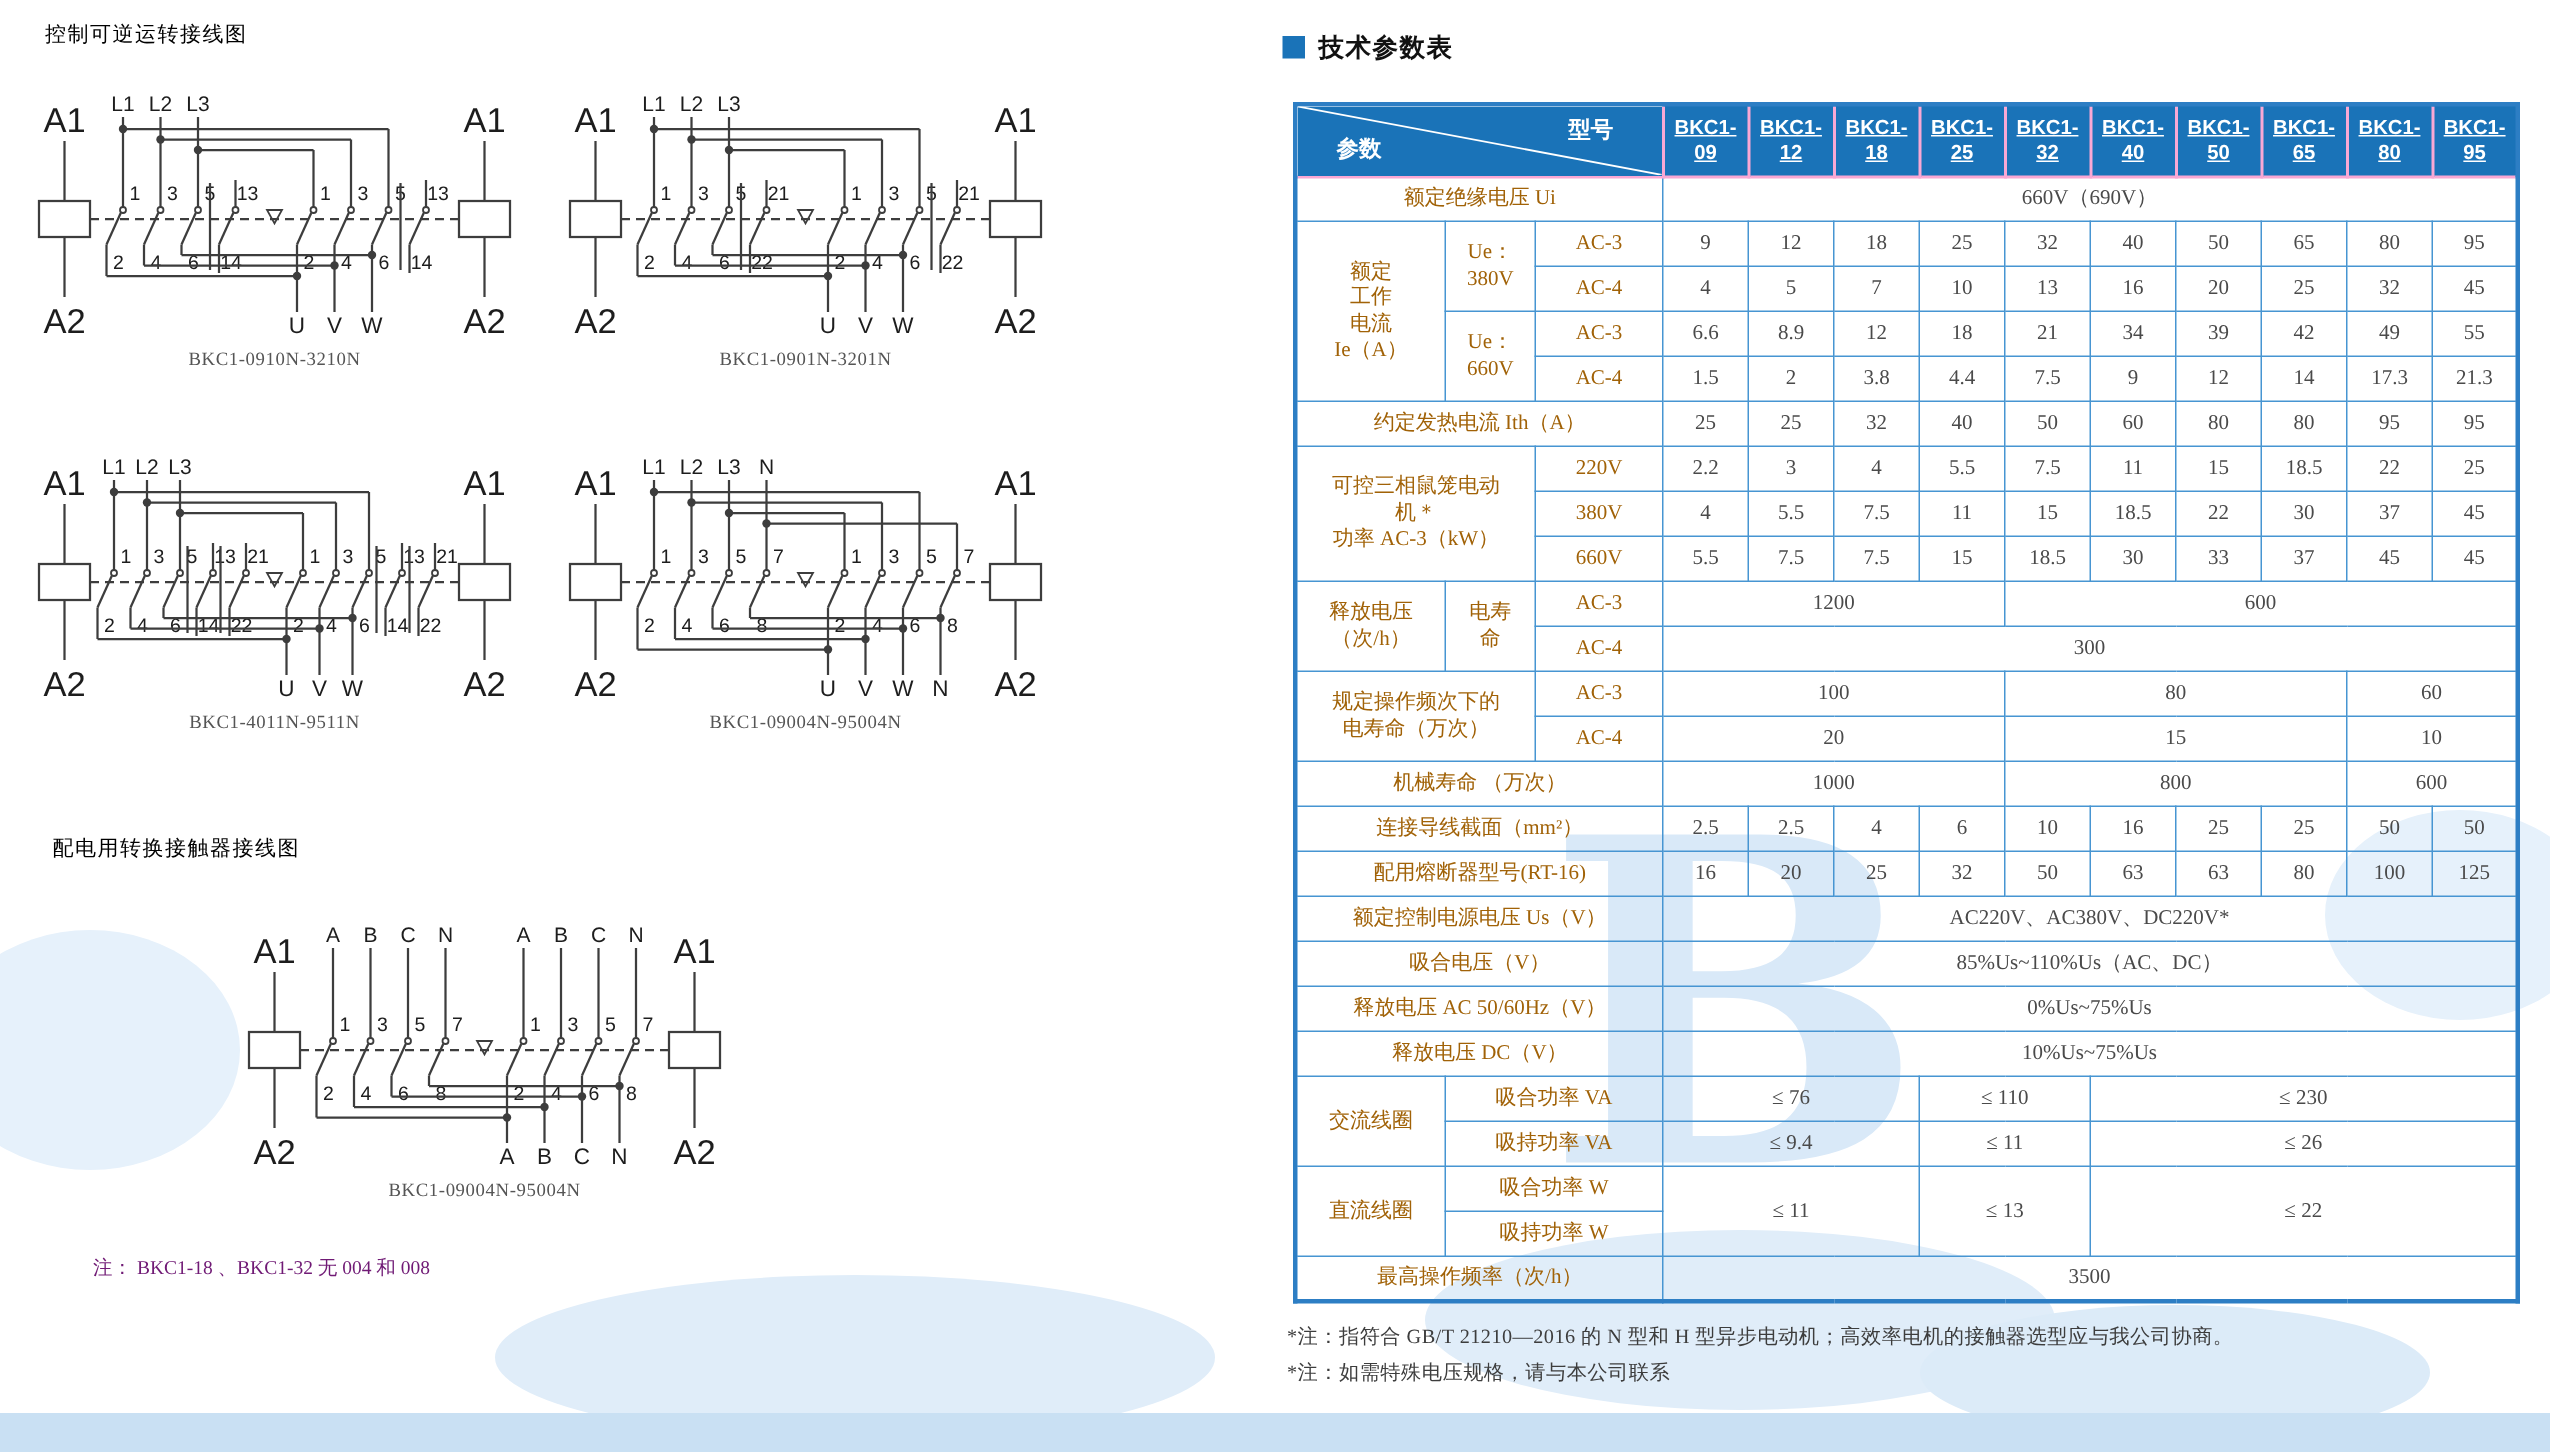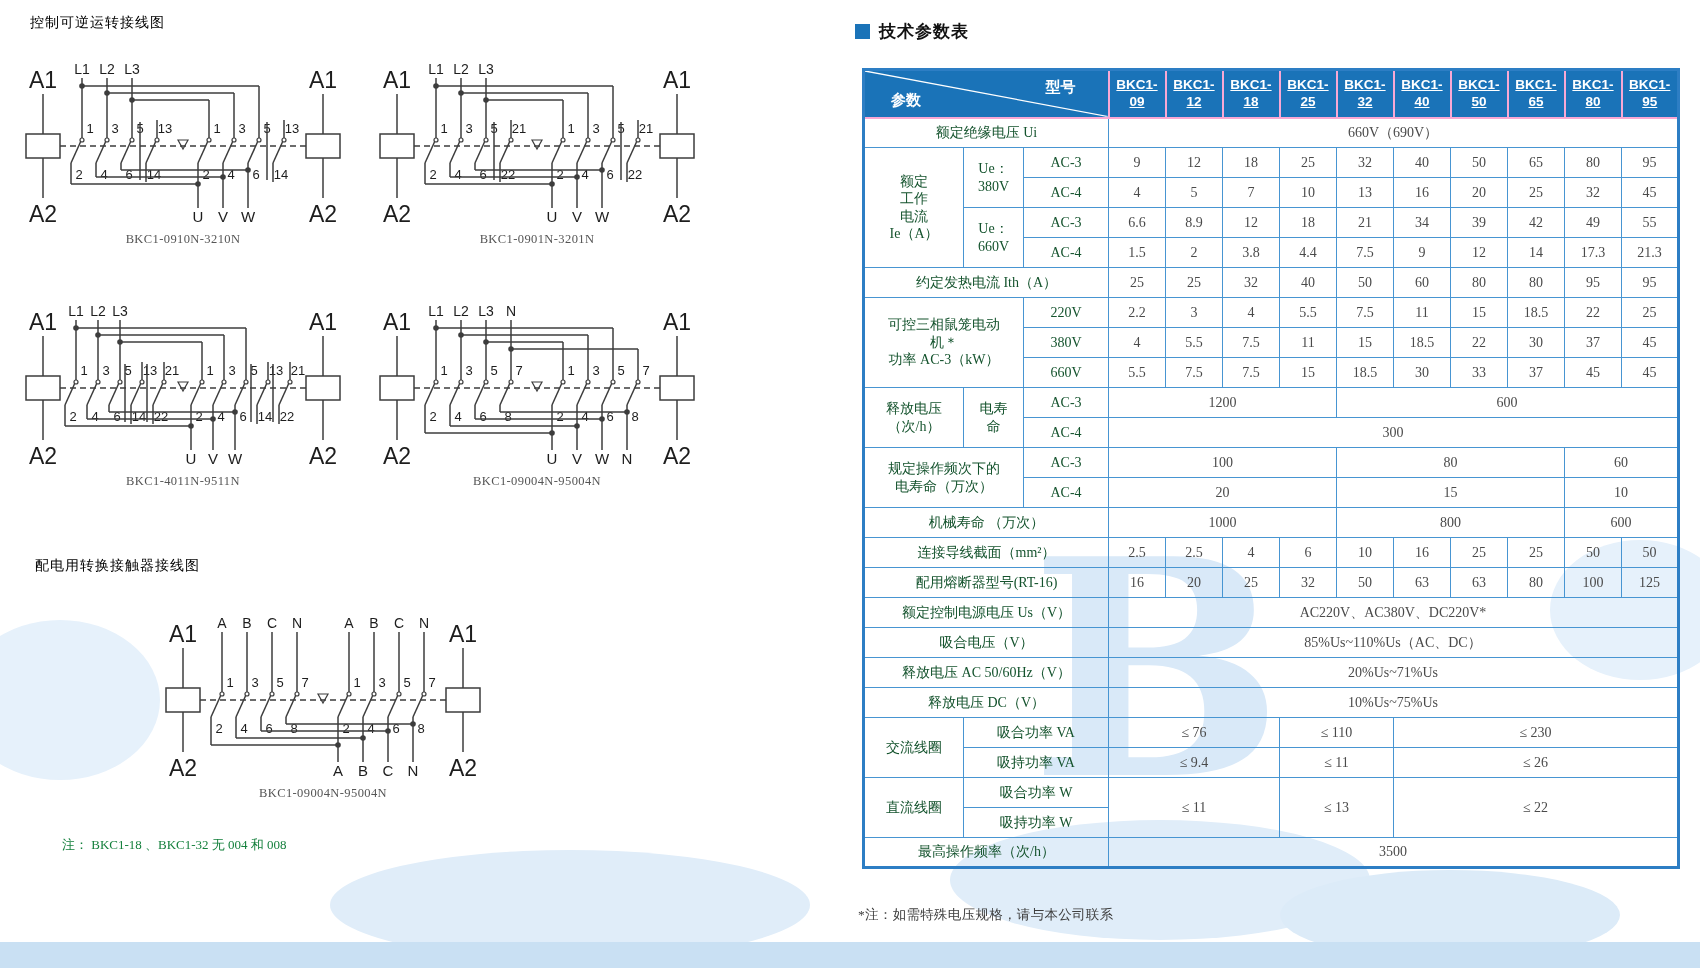--- a/index.html
+++ b/index.html
@@ -9,35 +9,35 @@
   .wm{position:absolute;z-index:0;}
   .wm-blob{background:#e6f1fb;border-radius:50%;}
   .wm-letter{font:bold 300px "DejaVu Serif",serif;color:#d9e9f8;line-height:1;}
   .wm-band{background:#c9e0f3;}
   
   .sec-title{position:absolute;z-index:2;font-size:14px;color:#000000;letter-spacing:1px;}
   .diagram{position:absolute;z-index:2;width:330px;}
   .diagram svg{display:block;}
   .caption{margin-top:2px;text-align:center;font:12.5px "Liberation Serif",serif;
            color:#555;letter-spacing:.4px;}
-  .side-note{position:absolute;z-index:2;font:13px "Liberation Serif",serif;color:#15803d;}
+  .side-note{position:absolute;z-index:2;font:13px "Liberation Serif",serif;color:#701a75;}
   
   .tbl-header{position:absolute;left:855px;top:20px;z-index:2;display:flex;align-items:center;gap:9px;}
   .tbl-header .bullet{width:15px;height:15px;background:var(--blue,#1a73b8);}
   .tbl-header .txt{font-size:17px;font-weight:bold;color:#111;letter-spacing:1px;}
   .spec-table-wrap{position:absolute;left:862px;top:68px;z-index:1;}
   table{border-collapse:collapse;table-layout:fixed;border:3px solid #2d7ec4;background:transparent;}
   thead tr{height:48px;}
   tbody tr{height:30px;}
   th{background:var(--blue,#1a73b8);color:#fff;font:bold 13.5px "Liberation Sans",sans-serif;
      border:2px solid #f9a8d4;white-space:pre-line;line-height:1.25;padding:2px 0;text-decoration:underline;}
   td{border:1px solid var(--border,#4795d2);text-align:center;vertical-align:middle;
      white-space:pre-line;font:14px "Liberation Serif",serif;color:#4a4a4a;
      padding:0 2px;line-height:1.25;}
-  td.lbl{color:#14532d;}
+  td.lbl{color:#a16207;}
   th.corner{position:relative;padding:0;}
   th.corner svg.diag{position:absolute;left:0;top:0;width:100%;height:100%;}
   th.corner .c-top{position:absolute;top:7px;right:32px;font-size:15px;}
   th.corner .c-bot{position:absolute;bottom:7px;left:26px;font-size:15px;}
   .foot-note{position:absolute;z-index:2;font:13.5px "Liberation Serif",serif;color:#3d3d3d;letter-spacing:.3px;}
 </style>
 </head>
 <body>
 
 <div class="sheet">
@@ -749,21 +749,21 @@
           <tr>
             <td colspan="3" class="lbl">额定控制电源电压 Us（V）</td>
             <td colspan="10">AC220V、AC380V、DC220V*</td>
           </tr>
           <tr>
             <td colspan="3" class="lbl">吸合电压（V）</td>
             <td colspan="10">85%Us~110%Us（AC、DC）</td>
           </tr>
           <tr>
             <td colspan="3" class="lbl">释放电压 AC 50/60Hz（V）</td>
-            <td colspan="10">20%Us~71%Us</td>
+            <td colspan="10">0%Us~75%Us</td>
           </tr>
           <tr>
             <td colspan="3" class="lbl">释放电压 DC（V）</td>
             <td colspan="10">10%Us~75%Us</td>
           </tr>
           <tr>
             <td rowspan="2" class="lbl">交流线圈</td>
             <td colspan="2" class="lbl">吸合功率 VA</td>
             <td colspan="3">≤ 76</td>
             <td colspan="2">≤ 110</td>
@@ -786,15 +786,16 @@
             <td colspan="2" class="lbl">吸持功率 W</td>
           </tr>
           <tr>
             <td colspan="3" class="lbl">最高操作频率（次/h）</td>
             <td colspan="10">3500</td>
           </tr>
         </tbody>
       </table>
   </div>
 
+  <div class="foot-note" style="left:858px;top:882px;">*注：指符合 GB/T 21210—2016 的 N 型和 H 型异步电动机；高效率电机的接触器选型应与我公司协商。</div>
   <div class="foot-note" style="left:858px;top:906px;text-align:center;">*注：如需特殊电压规格，请与本公司联系</div>
 
 </div>
 
 </body></html>

